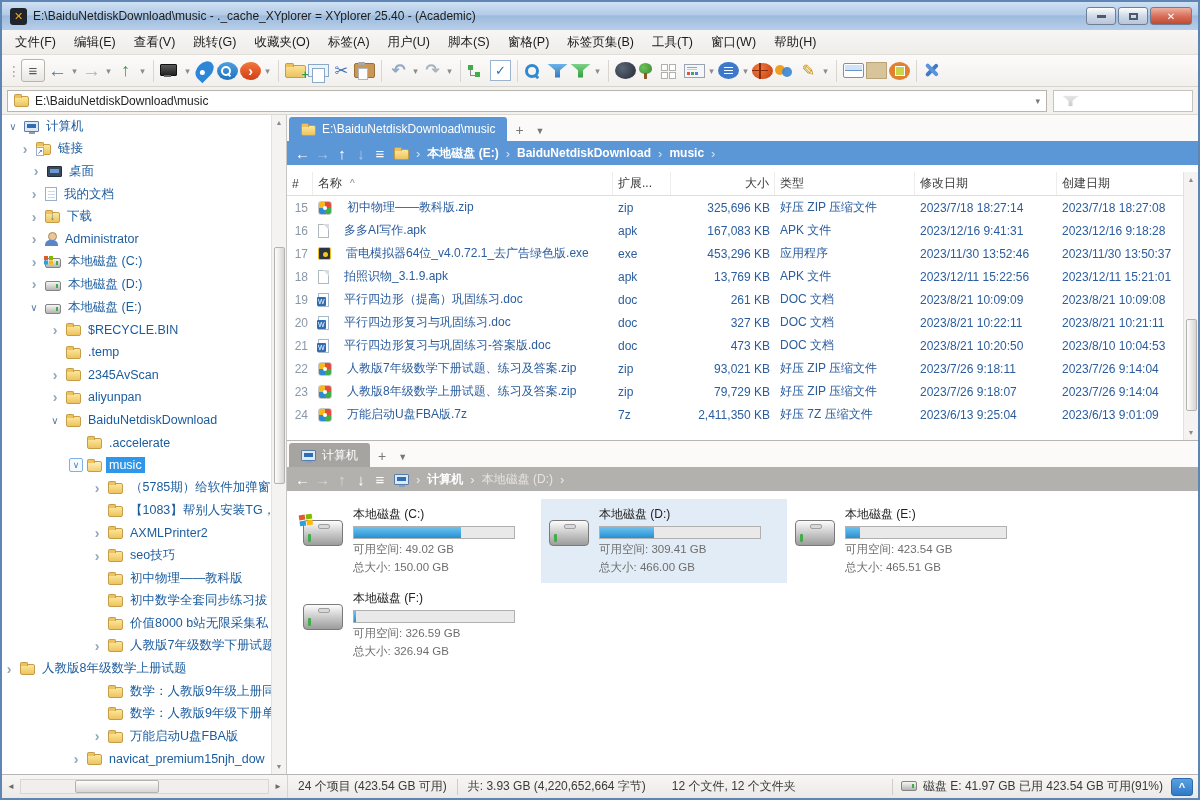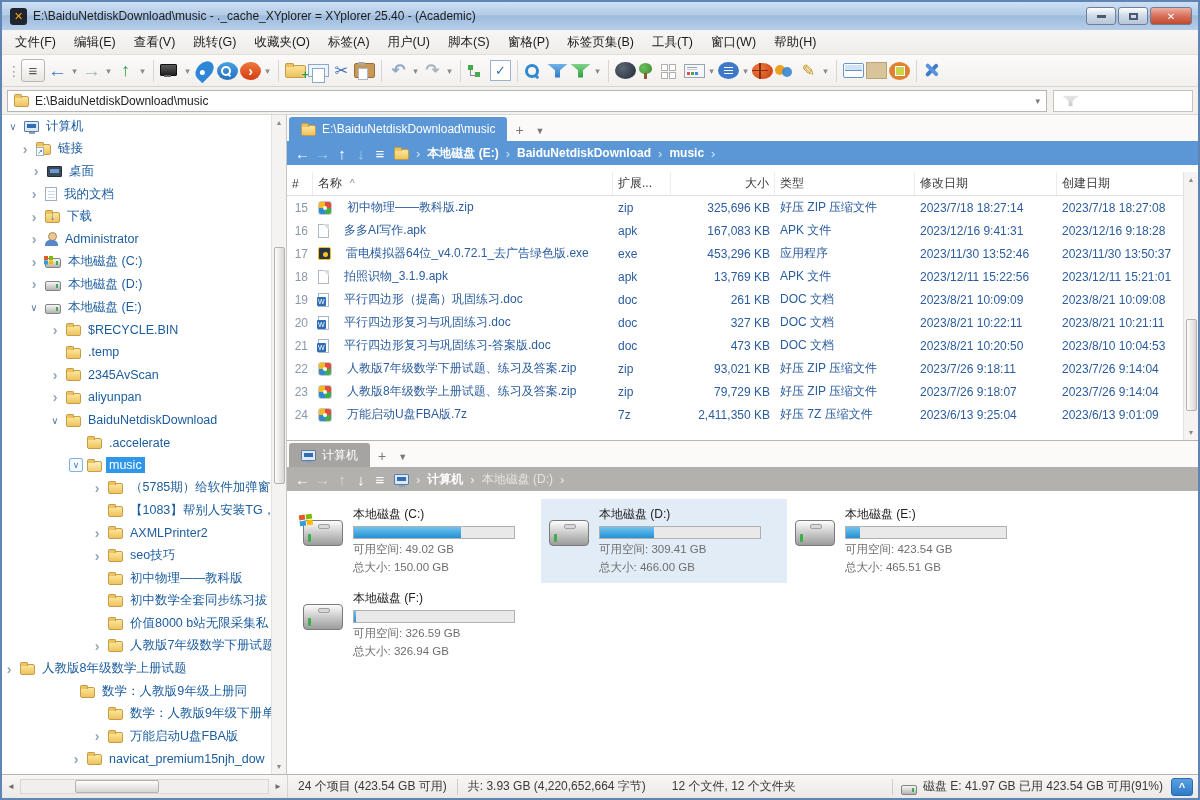--- a/index.html
+++ b/index.html
@@ -200,21 +200,21 @@
 
   
   .statusbar{height:24px;flex:none;display:flex;align-items:center;background:linear-gradient(#f7f6f4,#eceae7);border-top:1px solid #b8b6b3;font-size:12px;color:#3a3a3a;}
   .hscroll{width:286px;flex:none;height:100%;display:flex;align-items:center;padding:0 2px;border-right:1px solid #d5d3d0;gap:2px;}
   .hsar{font-size:8px;color:#6a6a6a;padding:0 3px;}
   .hstrack{flex:1;height:15px;background:#f0efed;border:1px solid #d8d6d3;position:relative;}
   .hsthumb{position:absolute;left:22%;width:34%;top:0;bottom:0;background:linear-gradient(#fdfdfd,#d8d6d3);border:1px solid #b4b2af;border-radius:2px;}
   .ssec{padding:0 10px;white-space:nowrap;overflow:hidden;}
   .sdiv{width:1px;height:16px;background:#cfcdca;}
   .ssec.grow{flex:1;display:flex;gap:26px;}
-  .disksec{display:flex;align-items:flex-end;gap:6px;padding:0 8px;}
+  .disksec{display:flex;align-items:flex-start;gap:6px;padding:0 8px;}
   .upbtn{width:22px;height:18px;margin-right:5px;border-radius:3px;background:linear-gradient(#5aa0e0,#2f7ac8);color:#fff;display:flex;align-items:center;justify-content:center;font-size:11px;font-weight:bold;border:1px solid #2a6ab0;}
 </style>
 </head>
 <body>
 
 <div class="win">
 
   <div class="titlebar">
     <span class="appicon">✕</span>
     <span class="title">E:\BaiduNetdiskDownload\music - ._cache_XYplorer = XYplorer 25.40 - (Academic)</span>
@@ -460,21 +460,21 @@
             <span class="ti js-icon ic-folder"></span>
             <span class="tlabel">人教版7年级数学下册试题</span>
           </div>
 
           <div class="trow" style="">
             <span class="texp js-exp exp-collapsed"></span>
             <span class="ti js-icon ic-folder"></span>
             <span class="tlabel">人教版8年级数学上册试题</span>
           </div>
 
-          <div class="trow" style="padding-left: 60px; font-family: Liberation Mono, monospace;">
+          <div class="trow" style="padding-left: 88px;">
             <span class="texp js-exp exp-none"></span>
             <span class="ti js-icon ic-folder"></span>
             <span class="tlabel">数学：人教版9年级上册同</span>
           </div>
 
           <div class="trow" style="padding-left: 88px;">
             <span class="texp js-exp exp-none"></span>
             <span class="ti js-icon ic-folder"></span>
             <span class="tlabel">数学：人教版9年级下册单</span>
           </div>

